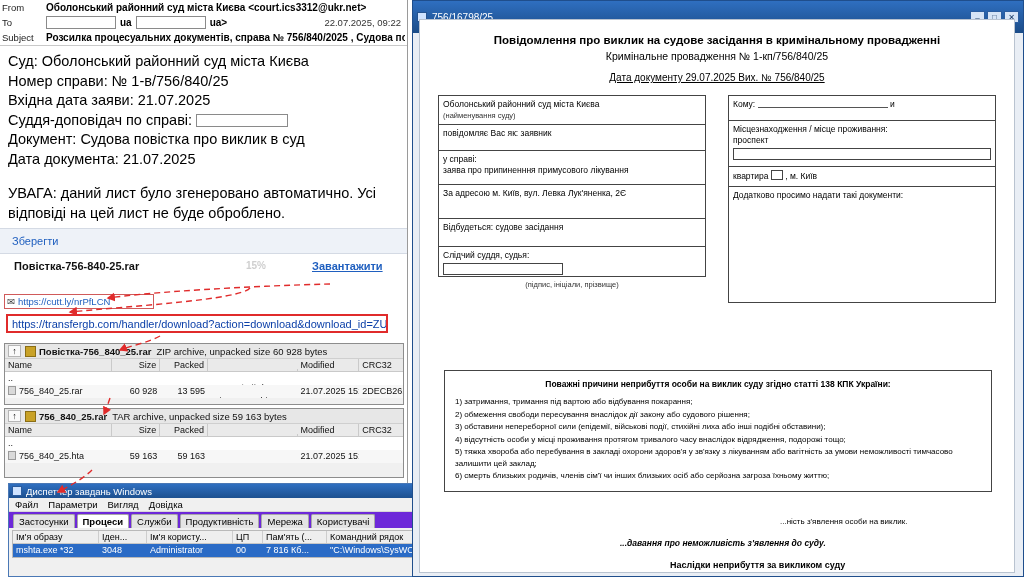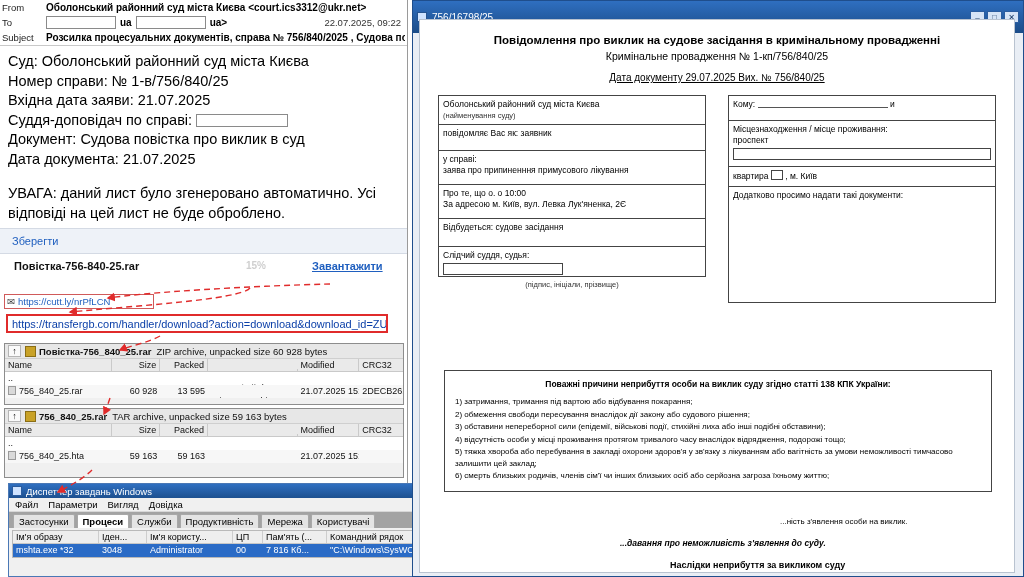--- a/index.html
+++ b/index.html
@@ -117,21 +117,21 @@
     height:14px; background:linear-gradient(#2f6fc0,#1d508f);
     color:#fff; font-size:9.5px; display:flex; align-items:center; padding:0 3px;
   }
   .tm-title .ic { width:10px; height:10px; background:#cfe3ff; border:1px solid #2b5c9e; margin-right:4px; }
   .tm-menu {
     height:14px; display:flex; align-items:center; gap:10px;
     font-size:9.5px; padding:0 6px; background:#f0f0f0; border-bottom:1px solid #d7d7d7;
   }
   .tm-tabs {
     height:16px; display:flex; align-items:flex-end; gap:2px; padding:0 4px;
-    background:#a3a3a3;
+    background:#6d28d9;
   }
   .tm-tabs .tab {
     font-size:9.5px; padding:1px 5px; border:1px solid #a8a8a8; border-bottom:none;
     background:#e4e4e4; border-radius:2px 2px 0 0;
   }
   .tm-tabs .tab.active { background:#fff; font-weight:bold; }
   .tm-grid { margin:2px 3px 0 3px; border:1px solid #b9b9b9; background:#fff; }
   .tm-cols { display:flex; height:13px; background:#eee; border-bottom:1px solid #c7c7c7; font-size:9px; }
   .tm-cols div { border-right:1px solid #cdcdcd; padding:1px 3px; white-space:nowrap; overflow:hidden; }
   .t-img { width:86px; }
@@ -380,21 +380,20 @@
             <div class="sub">(найменування суду)</div>
           </div>
           <div class="seg" style="height:26px;">
             <div>повідомляє Вас як: заявник</div>
           </div>
           <div class="seg" style="height:34px;">
             <div>у справі:</div>
             <div>заява про припиненння примусового лікування</div>
           </div>
           <div class="seg" style="height:34px;">
-            <div>Про те, що о. о 10:00</div>
             <div>За адресою м. Київ, вул. Левка Лук'яненка, 2Є</div>
           </div>
           <div class="seg" style="height:28px;">
             <div>Відбудеться: судове засідання</div>
           </div>
           <div class="seg" style="height:30px;">
             <div>Слідчий суддя, судья:</div>
             <div class="boxline" style="width:120px;"></div>
           </div>
           <div class="center-small" style="margin-top:3px;">(підпис, ініціали, прізвище)</div>

